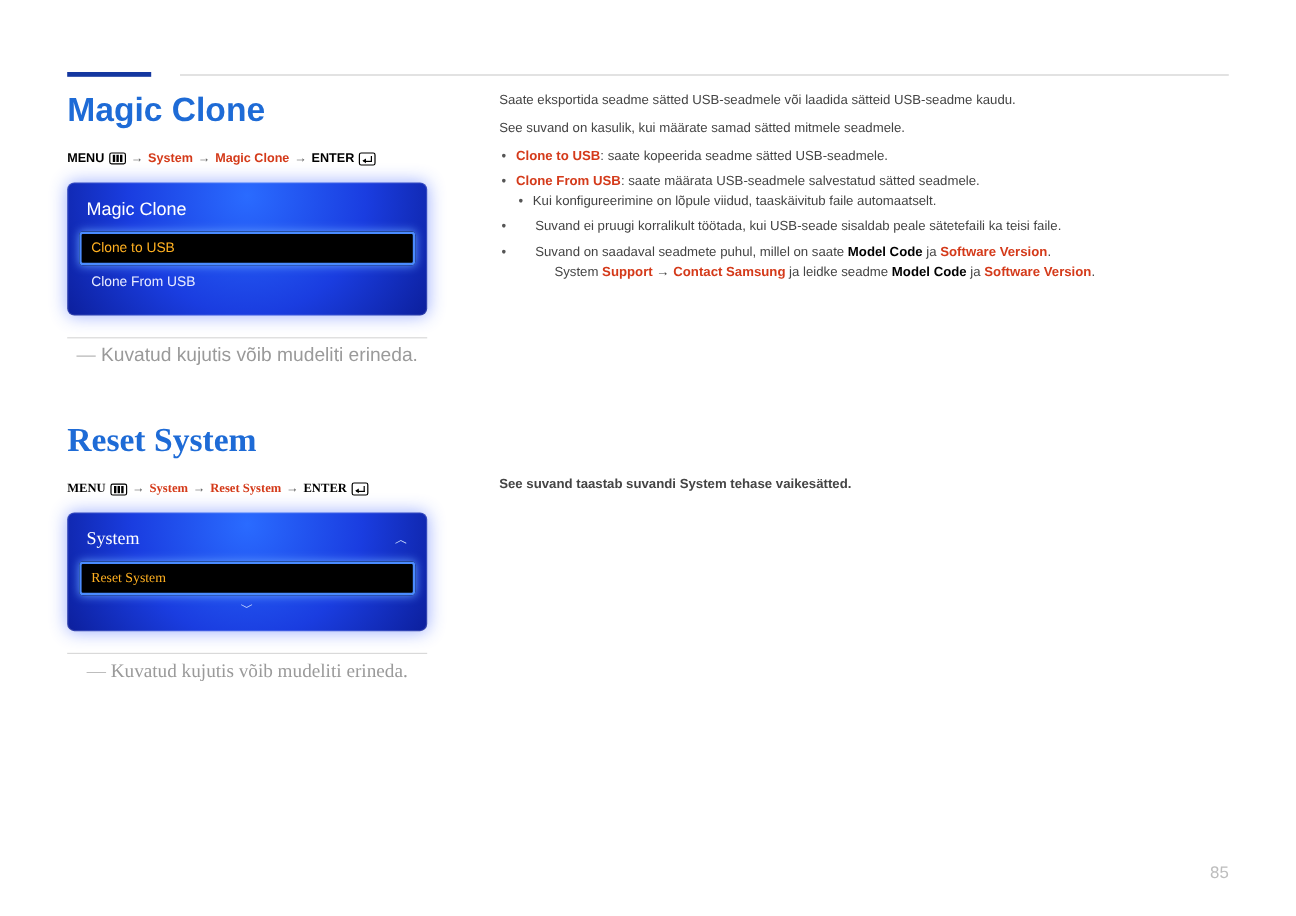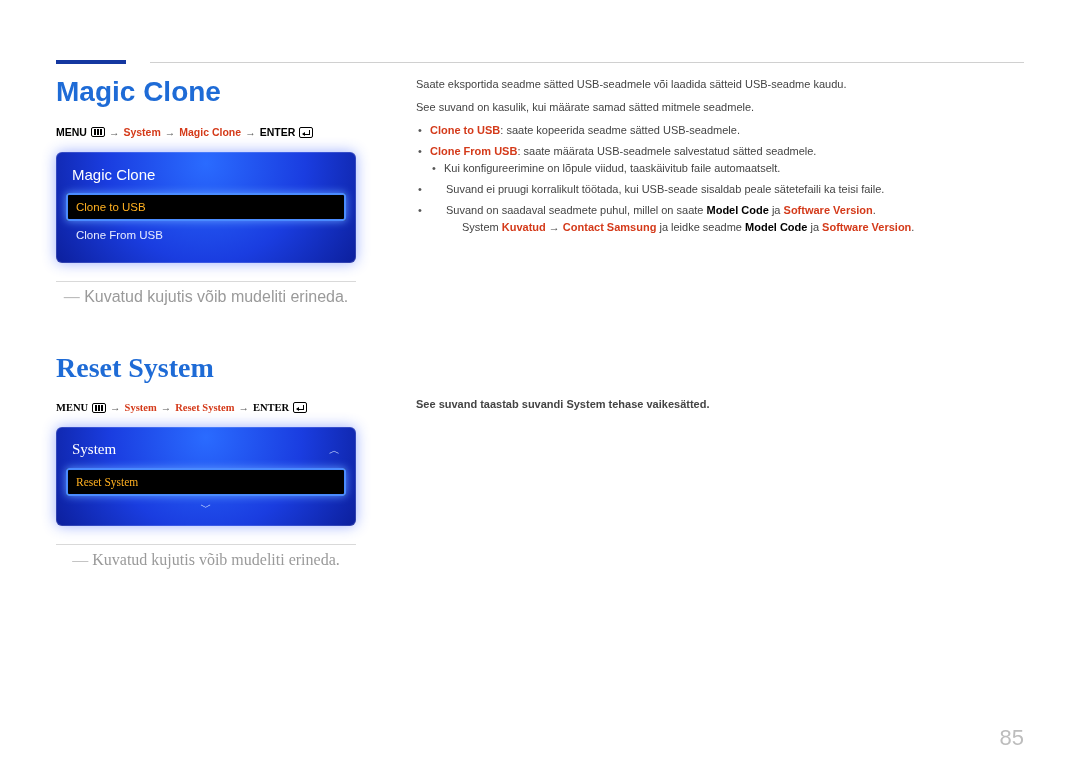--- a/index.html
+++ b/index.html
@@ -141,22 +141,22 @@
   .dash-list li::before{
     content:"―"; position:absolute; left:0; color:#888;
   }
   .indent { padding-left:16px; }
 
   .section-block { margin-bottom: 40px; }
 
   .page-number {
     position: absolute;
     right: 56px;
-    bottom: 12px;
-    font-size: 22px;
+    bottom: 28px;
+    font-size: 14px;
     color: #bdbdbd;
     font-weight: 300;
     text-align: center;
   }
 </style>
 </head>
 <body>
 
 <div class="top-marker"></div>
 <div class="top-rule"></div>
@@ -245,21 +245,21 @@
             <ul class="sub-list">
               <li>Kui konfigureerimine on lõpule viidud, taaskäivitub faile automaatselt.</li>
             </ul>
           </li>
         </ul>
         <ul class="dash-list" style="margin-top:4px;">
           <li>Suvand ei pruugi korralikult töötada, kui USB-seade sisaldab peale sätetefaili ka teisi faile.</li>
           <li>
             <span>Suvand on saadaval seadmete puhul, millel on saate </span><span class="bold">Model Code</span><span> ja </span><span class="red-em">Software Version</span><span>.</span>
             <div class="indent">
-              <span>System </span><span class="red-em">Kuvatud</span><span> → </span><span class="red-em">Contact Samsung</span><span> ja leidke seadme </span><span class="bold">Model Code</span><span> ja </span><span class="red-em">Software Version</span><span>.</span>
+              <span>System </span><span class="red-em">Support</span><span> → </span><span class="red-em">Contact Samsung</span><span> ja leidke seadme </span><span class="bold">Model Code</span><span> ja </span><span class="red-em">Software Version</span><span>.</span>
             </div>
           </li>
         </ul>
       </div>
 
       <div style="margin-top:160px;font-weight:bold;">
         <p>See suvand taastab suvandi System tehase vaikesätted.</p>
       </div>
 
     </div>

